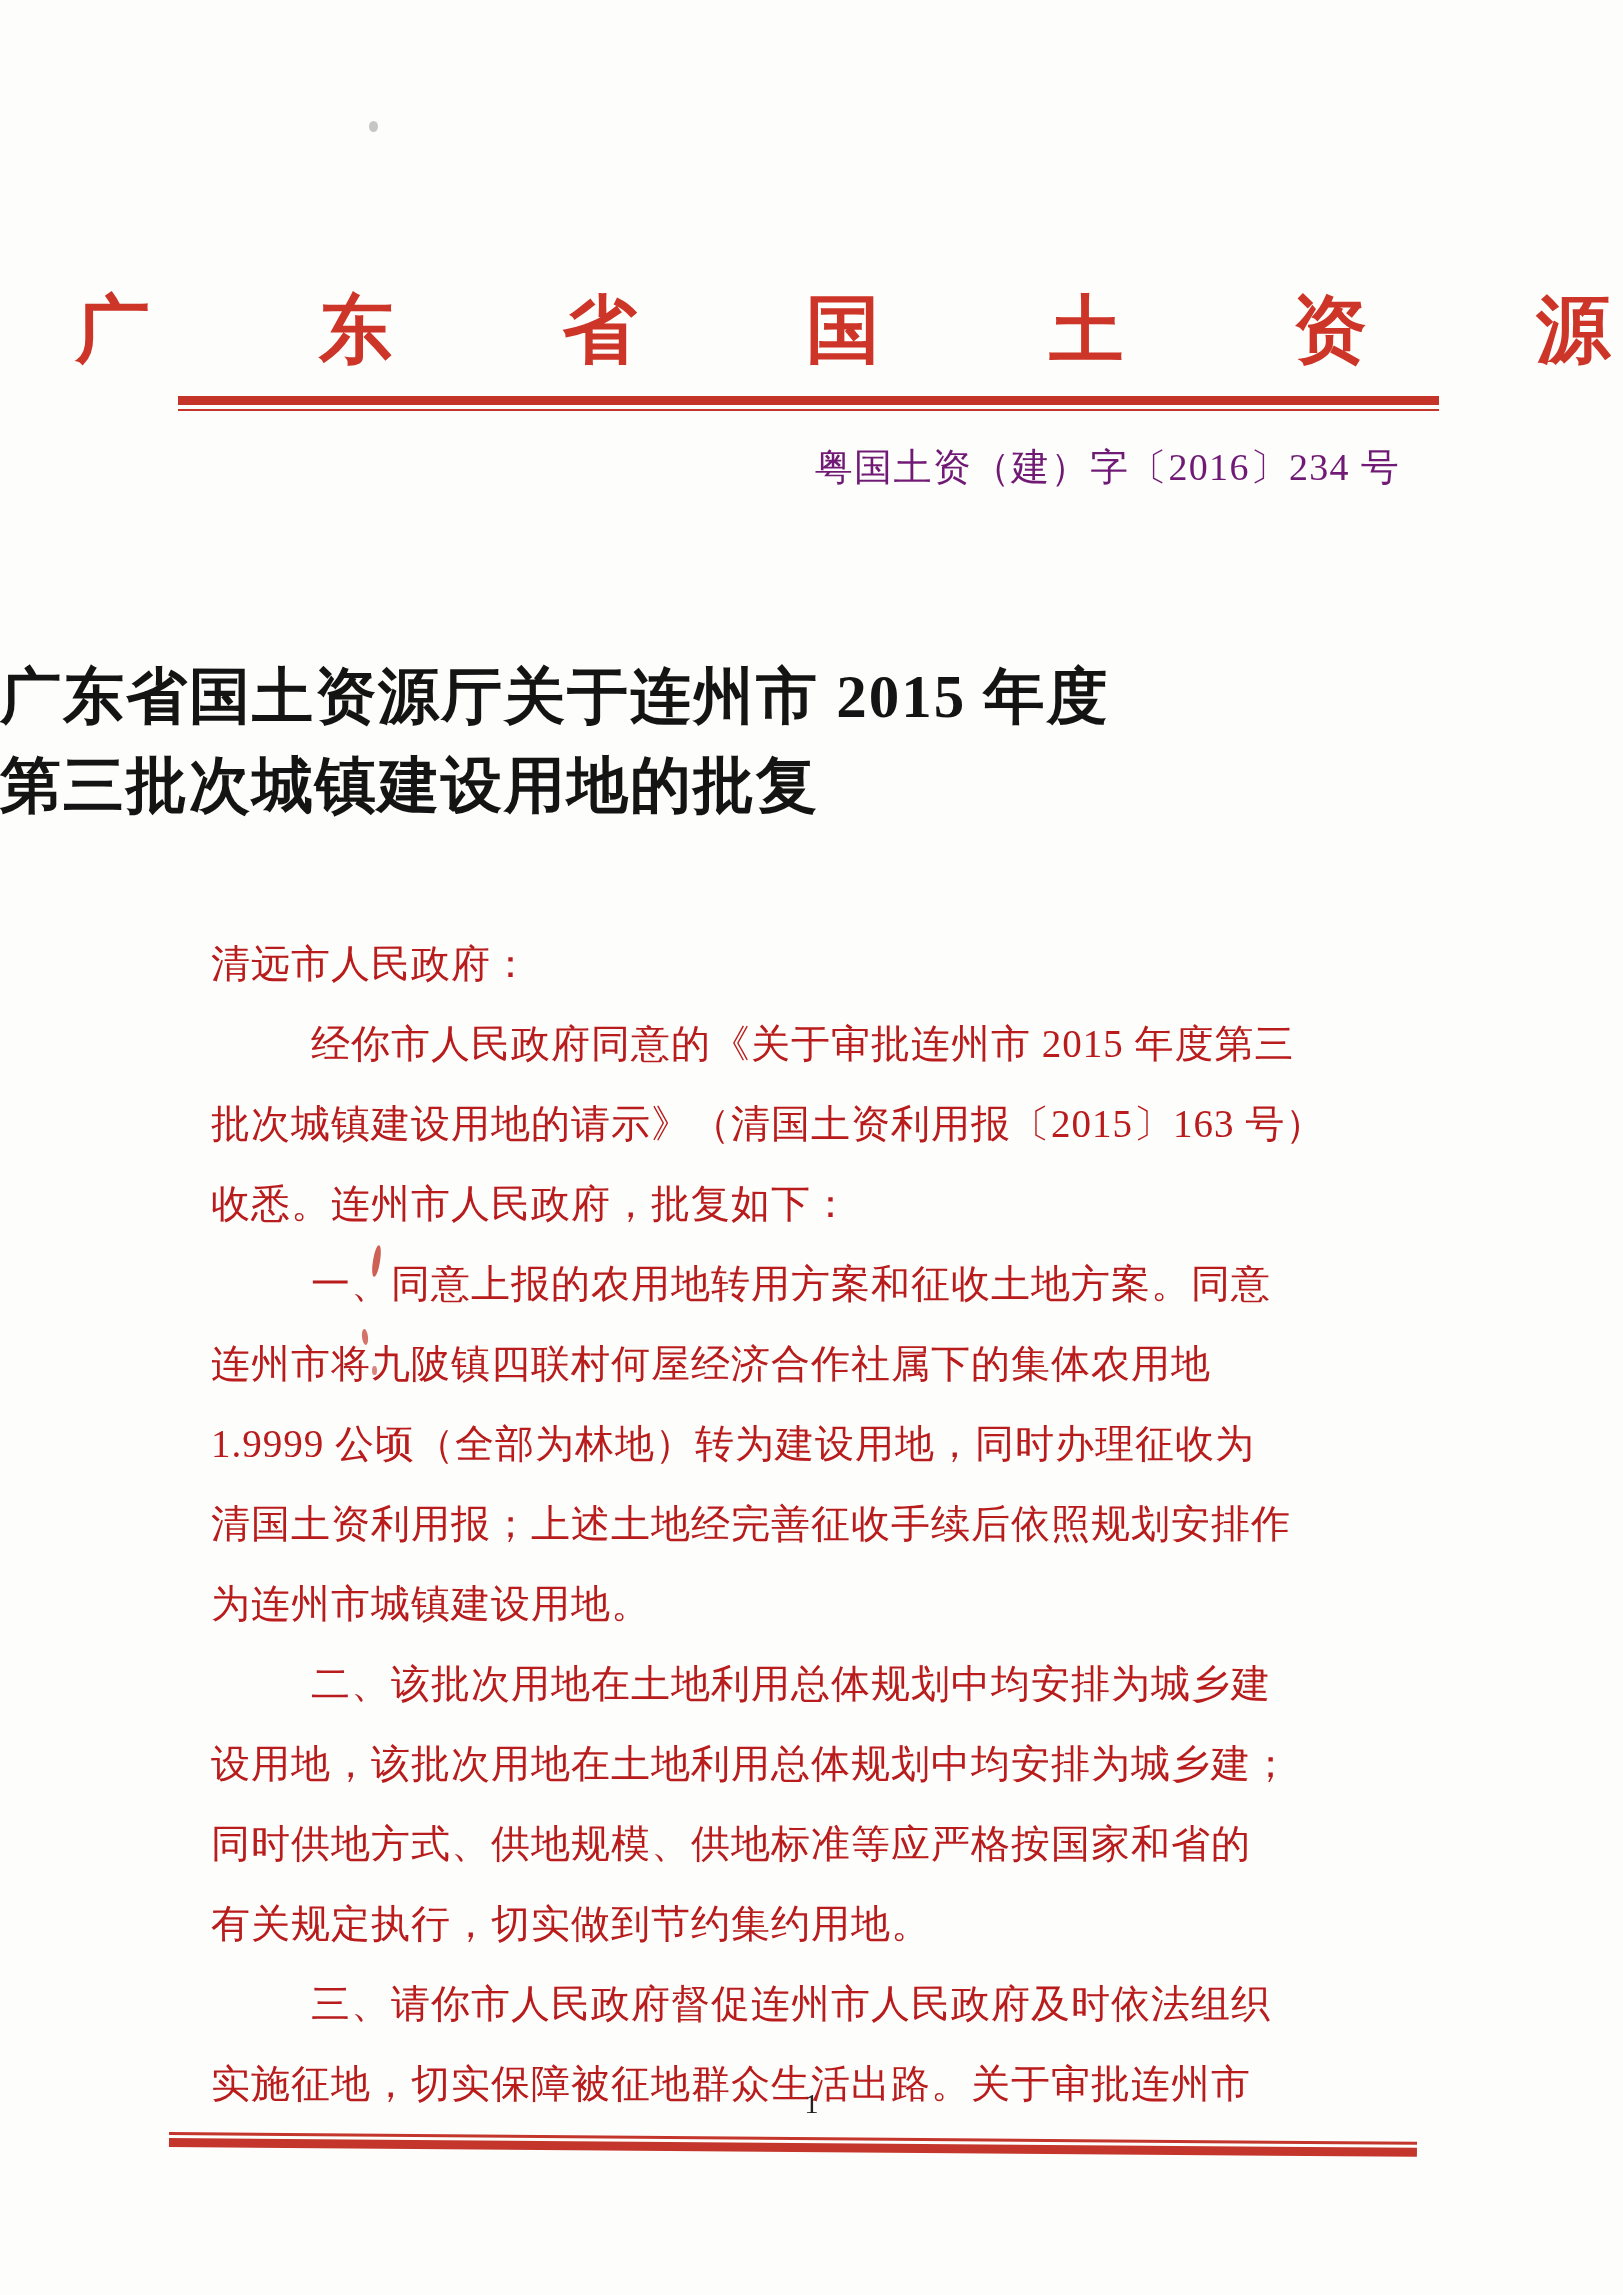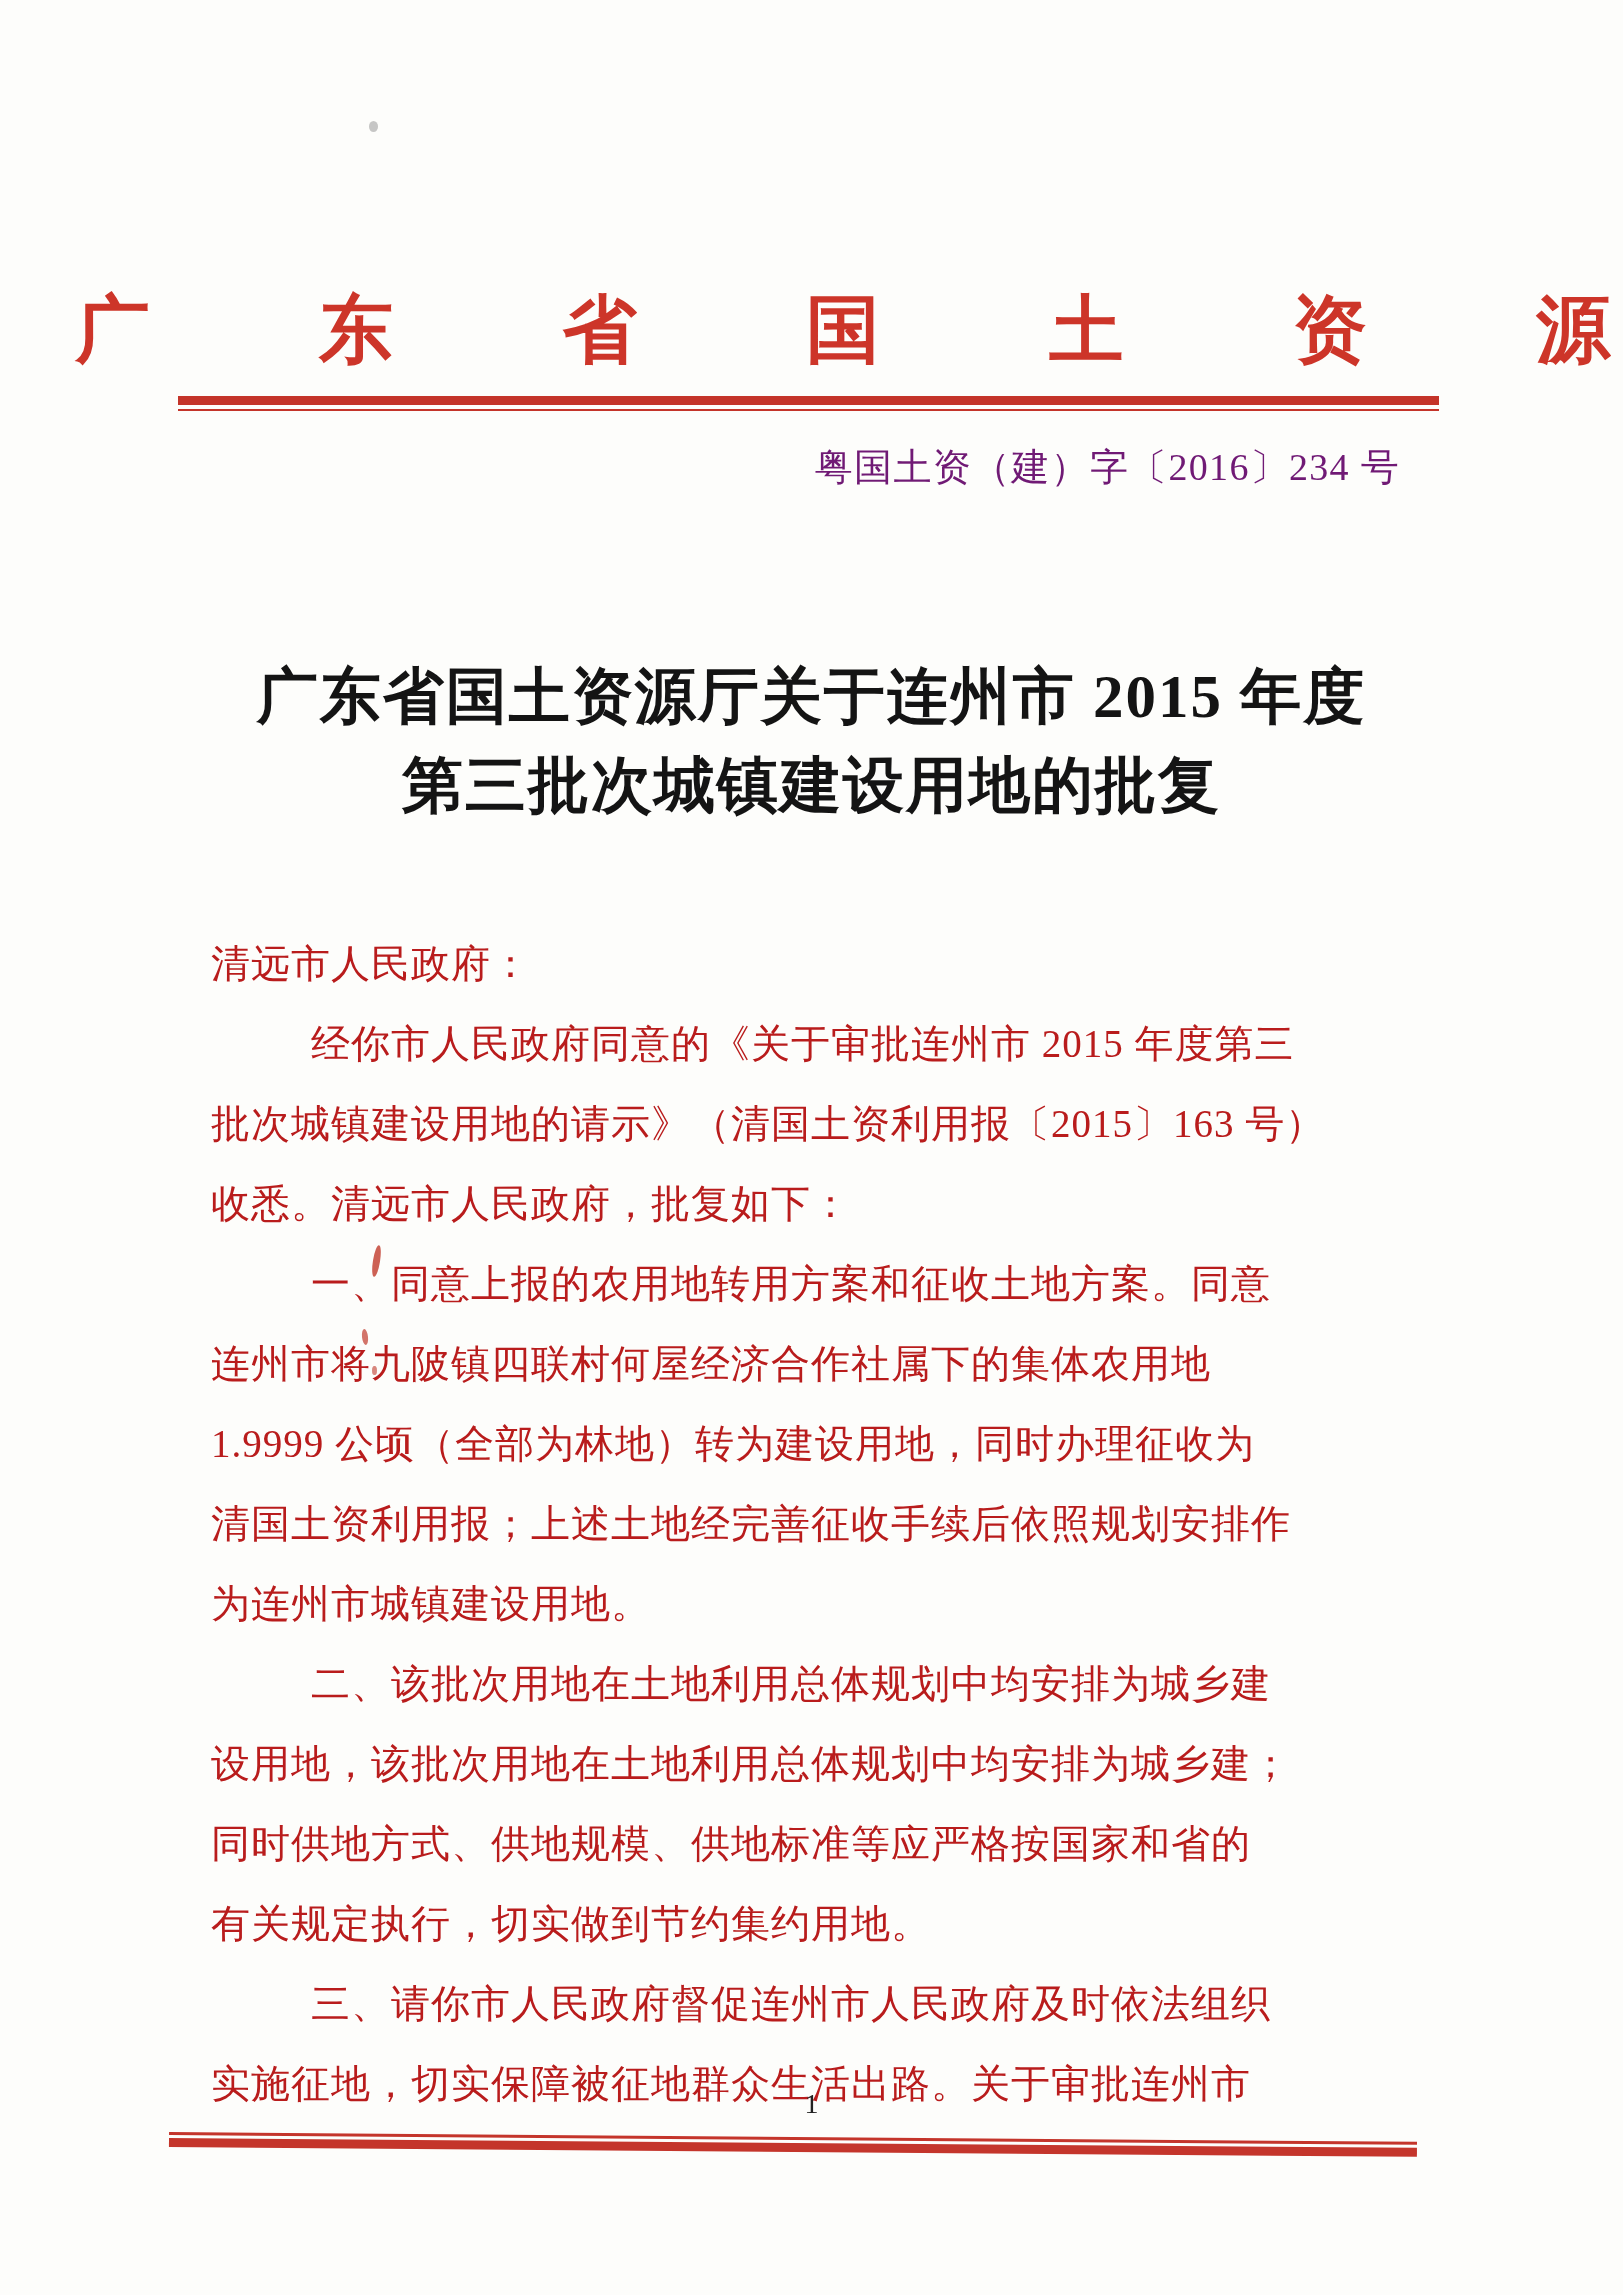--- a/index.html
+++ b/index.html
@@ -51,21 +51,21 @@
     letter-spacing: 1.3px;
     white-space: nowrap;
   }
 
   
   .title {
     position: absolute;
     top: 652px;
     left: 0;
     width: 100%;
-    text-align: center;
+    text-align: left;
     font-weight: bold;
     color: #141414;
     font-size: 61px;
     line-height: 89px;
     letter-spacing: 2px;
   }
 
   
   .body-block {
     position: absolute;
@@ -129,21 +129,21 @@
 
   <div class="title">
     <div>广东省国土资源厅关于连州市 2015 年度</div>
     <div>第三批次城镇建设用地的批复</div>
   </div>
 
   <div class="body-block">
     <div class="bline">清远市人民政府：</div>
     <div class="bline indent">经你市人民政府同意的《关于审批连州市 2015 年度第三</div>
     <div class="bline">批次城镇建设用地的请示》（清国土资利用报〔2015〕163 号）</div>
-    <div class="bline">收悉。清远市人民政府，批复如下：</div>
+    <div class="bline">收悉。连州市人民政府，批复如下：</div>
     <div class="bline indent">一、同意上报的农用地转用方案和征收土地方案。同意</div>
     <div class="bline">连州市将九陂镇四联村何屋经济合作社属下的集体农用地</div>
     <div class="bline">1.9999 公顷（全部为林地）转为建设用地，同时办理征收为</div>
     <div class="bline">清国土资利用报；上述土地经完善征收手续后依照规划安排作</div>
     <div class="bline">为连州市城镇建设用地。</div>
     <div class="bline indent">二、该批次用地在土地利用总体规划中均安排为城乡建</div>
     <div class="bline">设用地，该批次用地在土地利用总体规划中均安排为城乡建；</div>
     <div class="bline">同时供地方式、供地规模、供地标准等应严格按国家和省的</div>
     <div class="bline">有关规定执行，切实做到节约集约用地。</div>
     <div class="bline indent">三、请你市人民政府督促连州市人民政府及时依法组织</div>

